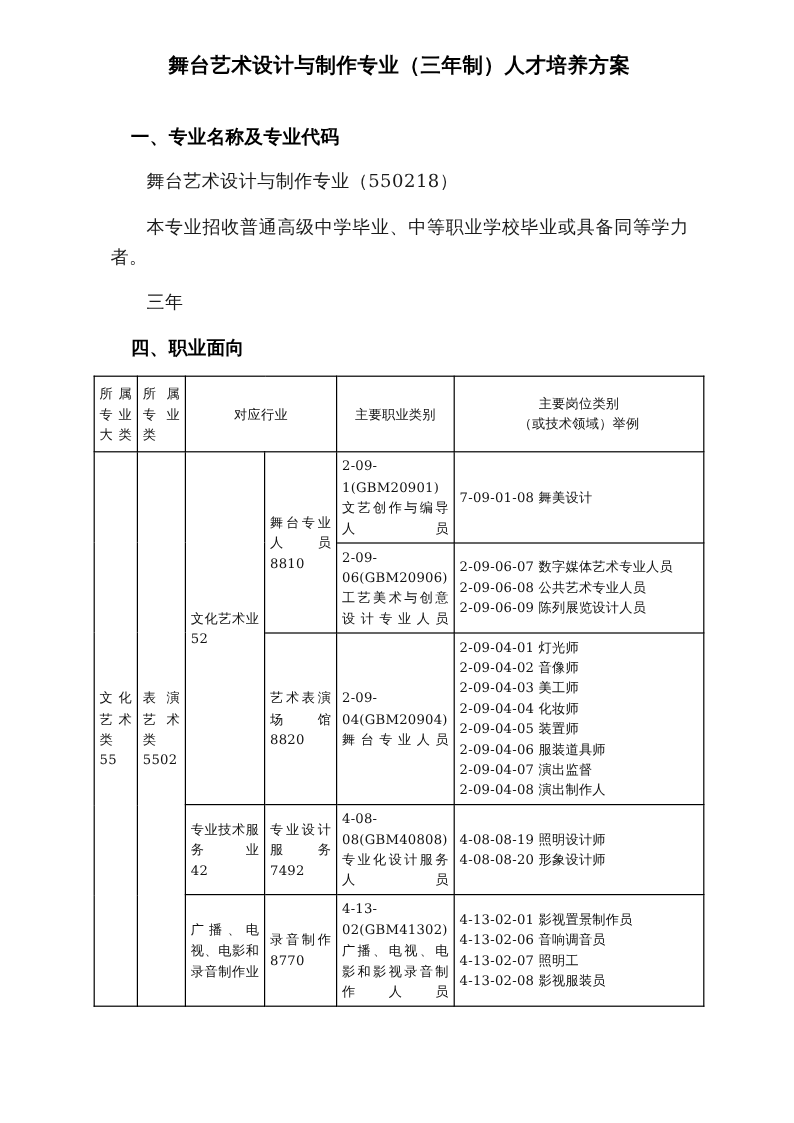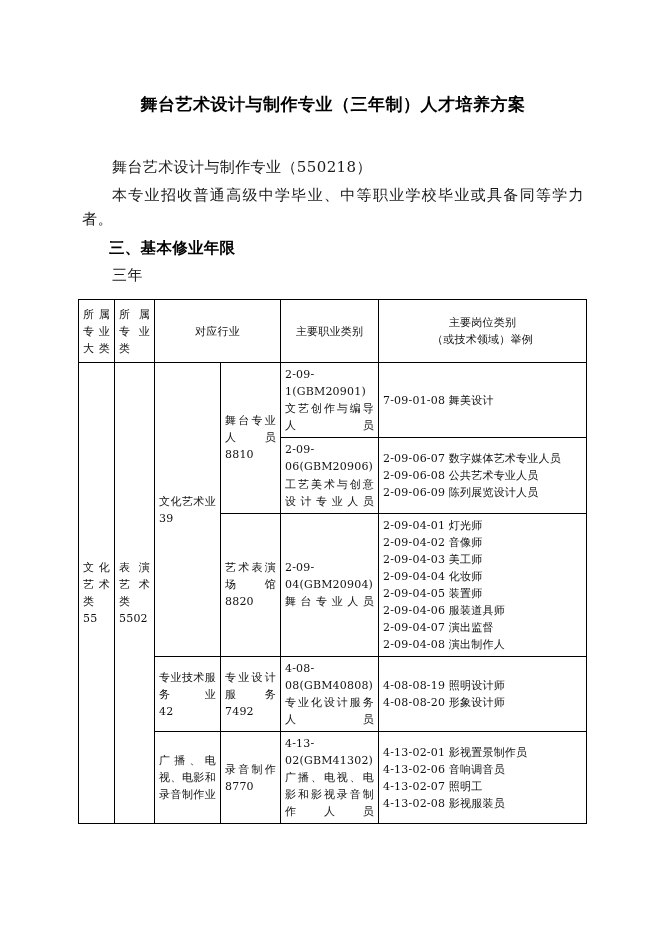--- a/index.html
+++ b/index.html
@@ -30,36 +30,36 @@
     width: 510px;
   }
 
   
   .doc-title {
     font-size: 17px;
     font-weight: bold;
     letter-spacing: 0.5px;
     text-align: center;
     margin: 0;
-    padding-top: 93px;
+    padding-top: 44px;
     line-height: 1.4;
     color: #000;
   }
   .sec-heading {
     font-size: 15.5px;
     font-weight: bold;
     letter-spacing: 0.3px;
     margin: 0;
     line-height: 1.5;
     color: #000;
   }
   .body-para {
     font-size: 15px;
     letter-spacing: 0.4px;
-    margin: 4px;
+    margin: 14px;
     line-height: 1.62;
     color: #1b1b1b;
     text-align: justify;
     text-justify: inter-ideograph;
   }
   .indent2 { text-indent: 2em; }
 
   .gap-a { height: 34px; }
 
   
@@ -110,27 +110,28 @@
 </head>
 <body>
 
 <div class="page">
   <div class="content">
 
     <h1 class="doc-title">舞台艺术设计与制作专业（三年制）人才培养方案</h1>
 
     <div class="gap-a"></div>
 
+    <p class="sec-heading indent2">一、专业名称及专业代码</p>
     <p class="body-para indent2">舞台艺术设计与制作专业（550218）</p>
 
     <p class="body-para indent2">本专业招收普通高级中学毕业、中等职业学校毕业或具备同等学力者。</p>
 
-    <p class="sec-heading indent2">三、基本修业年限</p>
     <p class="body-para indent2">三年</p>
 
+    <p class="sec-heading indent2">四、职业面向</p>
 
     <table class="jobs">
       <colgroup>
         <col class="c-dali">
           <col class="c-lei">
           <col class="c-hangye">
         <col class="c-sub">
           <col class="c-zhiye">
           <col class="c-gangwei">
       </colgroup>
@@ -152,21 +153,21 @@
           <td class="cell-center narrow-vert" rowspan="5">
             <span>文化艺术类</span>
             <span style="text-align-last:left;display:block;">55</span>
           </td>
           <td class="cell-center narrow-vert" rowspan="5">
             <span>表演艺术类</span>
             <span style="text-align-last:left;display:block;">5502</span>
           </td>
           <td class="cell-j" rowspan="3">
             <span>文化艺术业</span>
-            <span style="text-align-last:left;display:block;">39</span>
+            <span style="text-align-last:left;display:block;">52</span>
           </td>
           <td class="cell-j" rowspan="2">
             <span>舞台专业人员</span>
             <span style="text-align-last:left;display:block;">8810</span>
           </td>
           <td class="cell-j cell-top">2-09-1(GBM20901) 文艺创作与编导人员</td>
           <td class="cell-left cell-top list-lines">
             <span>7-09-01-08 舞美设计</span>
           </td>
         </tr>

